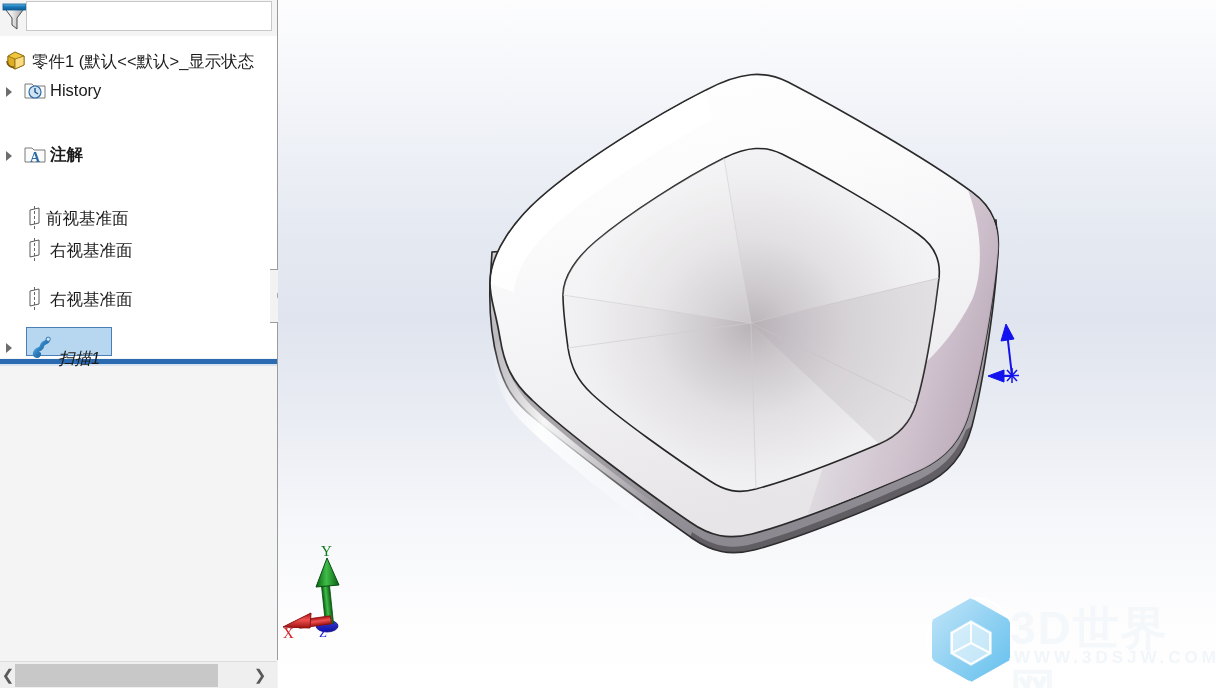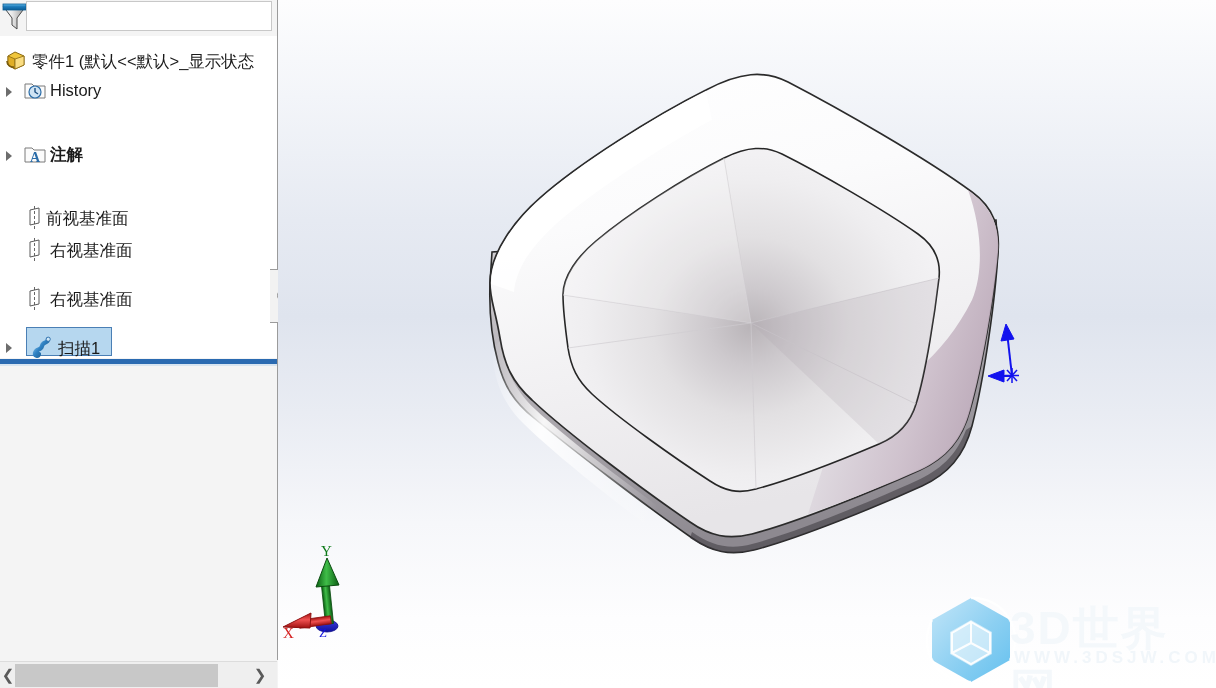--- a/index.html
+++ b/index.html
@@ -245,21 +245,21 @@
               <linearGradient id="swGrad" x1="0" y1="0" x2="1" y2="1">
                 <stop offset="0%" stop-color="#9fd3f2"></stop>
                 <stop offset="45%" stop-color="#2f82c4"></stop>
                 <stop offset="100%" stop-color="#14507f"></stop>
               </linearGradient>
             </defs>
             <path d="M18,4 C18,9 13,6 12,11 C11,16 6,13 5,18 C4.4,21 8,22 9,19" fill="none" stroke="url(#swGrad)" stroke-width="4.2" stroke-linecap="round"></path>
             <circle cx="18.2" cy="4.2" r="2.1" fill="#cfe8f8" stroke="#2a6ca8" stroke-width="0.9"></circle>
           </svg>
         </span>
-        <span class="tlabel" style="left:58px;top:6px;z-index:3;">扫描1</span>
+        <span class="tlabel" style="left:58px;top:16px;z-index:3;font-style:italic;">扫描1</span>
       </div>
 
     </div>
 
     <div id="row-sweep-hl"></div>
 
     <div id="blue-divider"></div>
     <div id="blue-divider2"></div>
     <div id="tree-bottom-fill"></div>
 

